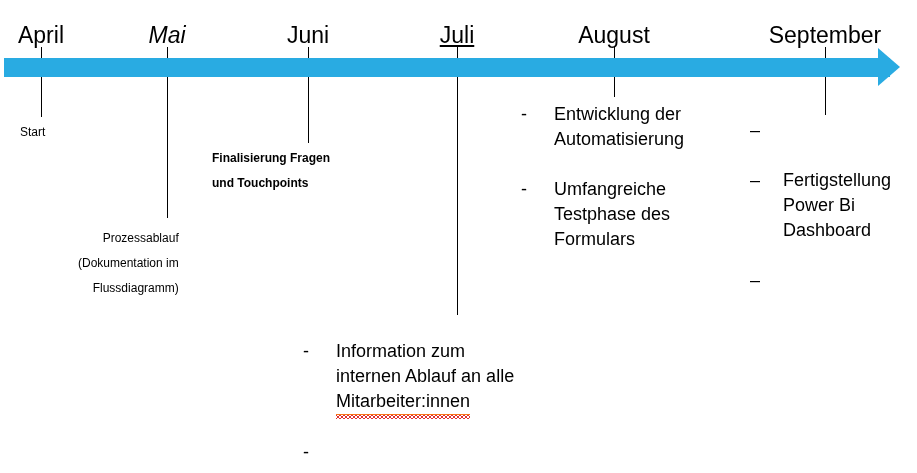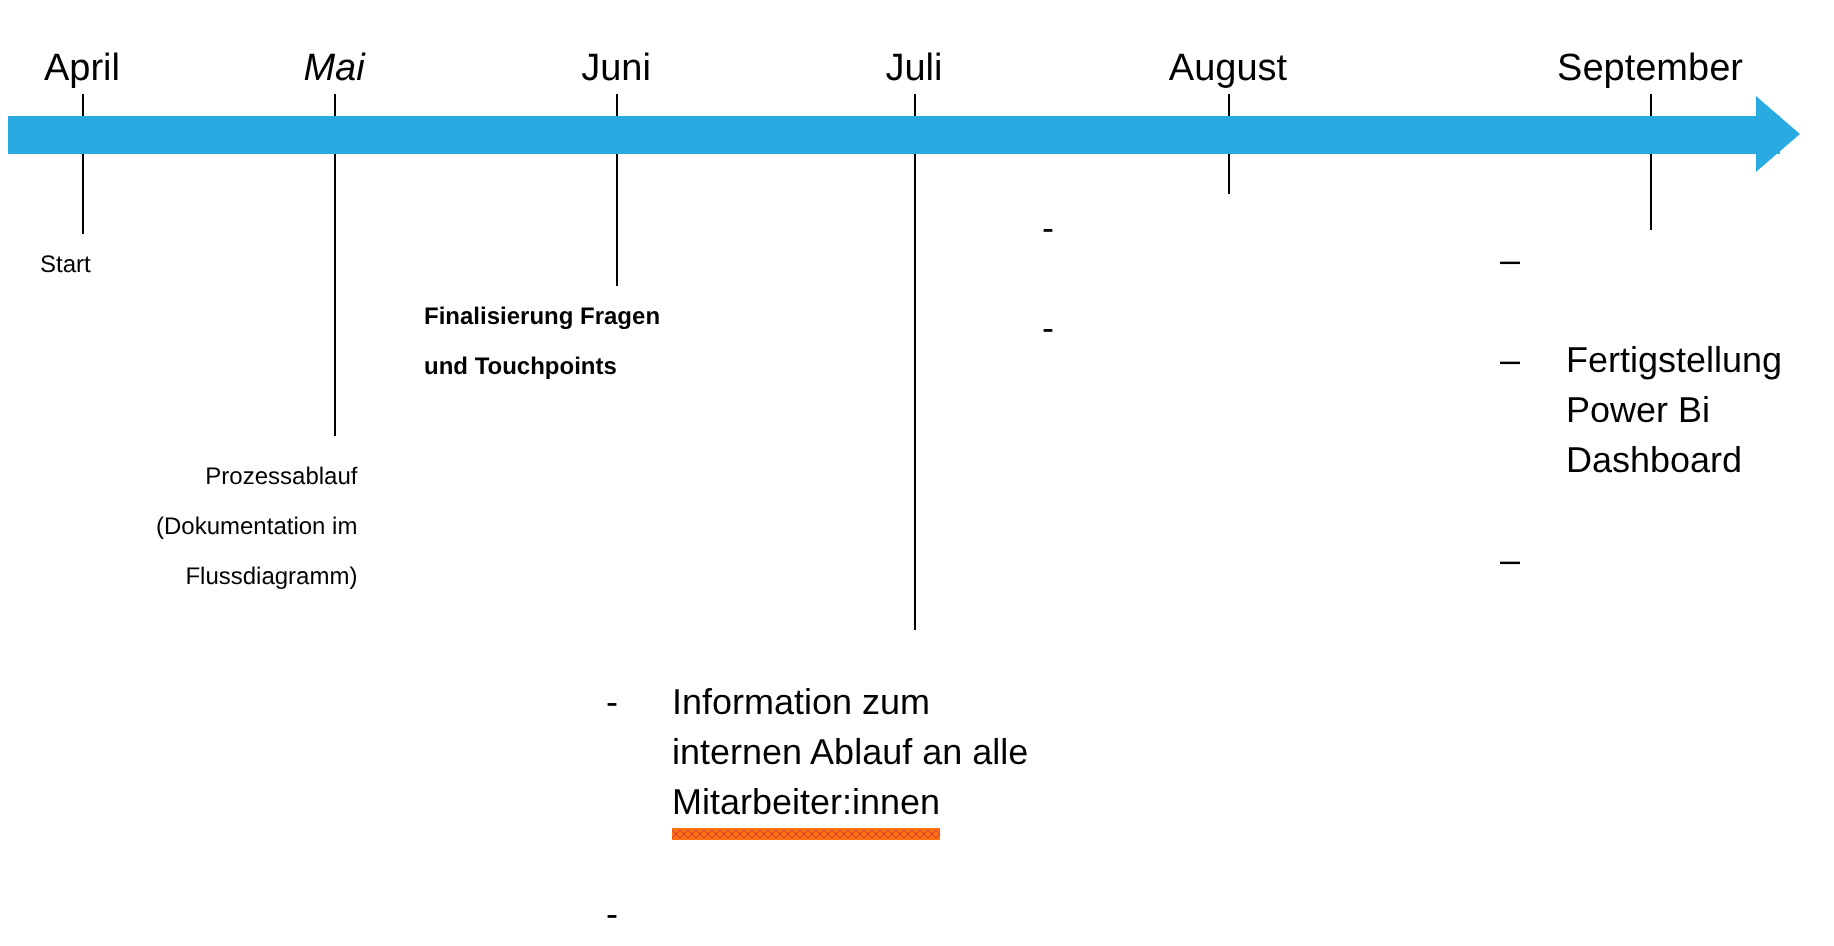--- a/index.html
+++ b/index.html
@@ -39,21 +39,21 @@
   }
 
   .tick {
     position: absolute;
     width: 1px;
     background: #000000;
   }
 
   .month-label {
     position: absolute;
-    font-size: 19px;
+    font-size: 23px;
     line-height: 22px;
     white-space: nowrap;
     transform: translateX(-50%);
     color: #000000;
   }
 
   
   .note {
     position: absolute;
     font-size: 12px;
@@ -82,21 +82,21 @@
   .bullet-text {
     flex: 1 1 auto;
     white-space: pre-line;
     font-size: 18px;
     line-height: 25px;
     color: #000000;
   }
   .spell-word {
     position: relative;
     display: inline-block;
-    border-bottom: 6px solid #f97316;
+    border-bottom: 1px solid #f97316;
   }
   .spell-word::after {
     content: "";
     position: absolute;
     left: 0;
     right: 0;
     bottom: -5px;
     height: 4px;
     background-image:
       linear-gradient(45deg, transparent 45%, #e03030 45%, #e03030 55%, transparent 55%),
@@ -127,21 +127,21 @@
 
   <div class="tick" style="left:614px; top:47px;  height:11px;"></div>
   <div class="tick" style="left:614px; top:77px; height:20px;"></div>
 
   <div class="tick" style="left:825px; top:47px;  height:11px;"></div>
   <div class="tick" style="left:825px; top:77px; height:38px;"></div>
 
   <div class="month-label" style="left:41px;  top:24px;">April</div>
   <div class="month-label" style="left:167px; top:24px;font-style:italic;">Mai</div>
   <div class="month-label" style="left:308px; top:24px;">Juni</div>
-  <div class="month-label" style="left:457px; top:24px;">Juli</div>
+  <div class="month-label" style="left:457px; top:24px;text-decoration:underline;">Juli</div>
   <div class="month-label" style="left:614px; top:24px;">August</div>
   <div class="month-label" style="left:825px; top:24px;">September</div>
 
   <div class="note" style="left:20px;  top:120px;">Start</div>
   <div class="note" style="left:78px;  top:226px;text-align:right;">Prozessablauf
 (Dokumentation im
 Flussdiagramm)</div>
   <div class="note" style="left:212px; top:146px;font-weight:bold;">Finalisierung Fragen
 und Touchpoints</div>
 
@@ -152,23 +152,28 @@
 internen Ablauf an alle </span><span class="spell-word">Mitarbeiter:innen</span></span>
     </div>
     <div class="bullet-item" style="margin-top:25px;">
       <span class="bullet-mark">-</span>
     </div>
   </div>
 
   <div class="bullet-list" style="left:521px; top:102px; width:200px;">
     <div class="bullet-item">
       <span class="bullet-mark">-</span>
+      <span class="bullet-text">Entwicklung der
+Automatisierung</span>
     </div>
     <div class="bullet-item" style="margin-top:25px;">
       <span class="bullet-mark">-</span>
+      <span class="bullet-text">Umfangreiche
+Testphase des
+Formulars</span>
     </div>
   </div>
 
   <div class="bullet-list" style="left:750px; top:118px; width:165px;">
     <div class="bullet-item">
       <span class="bullet-mark">–</span>
     </div>
     <div class="bullet-item" style="margin-top:25px;">
       <span class="bullet-mark">–</span>
       <span class="bullet-text">Fertigstellung

